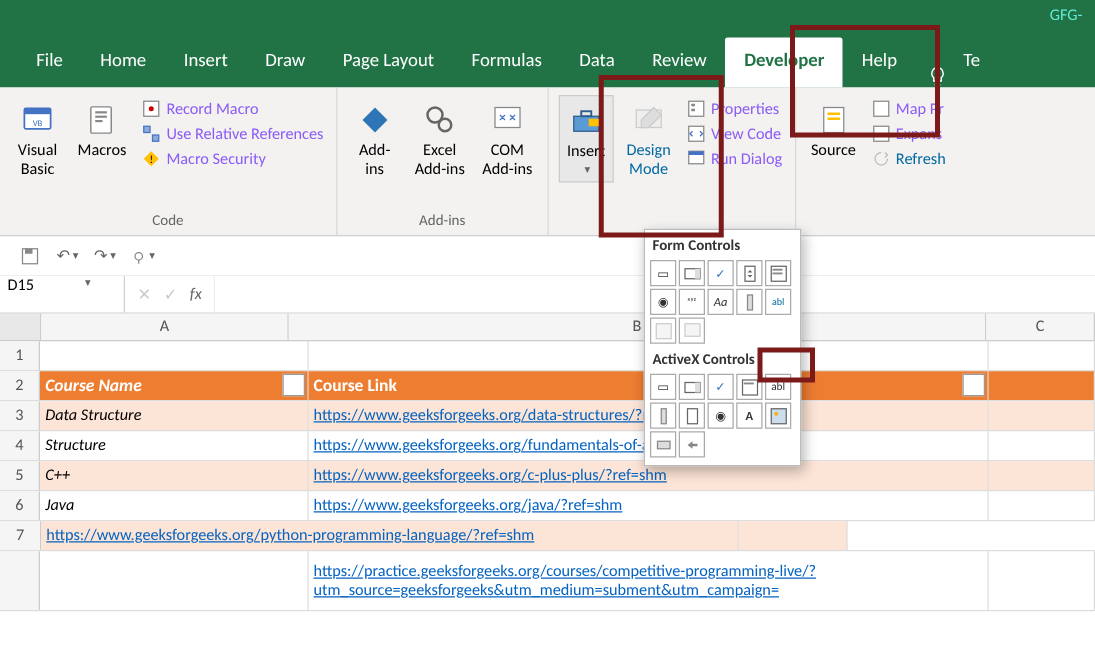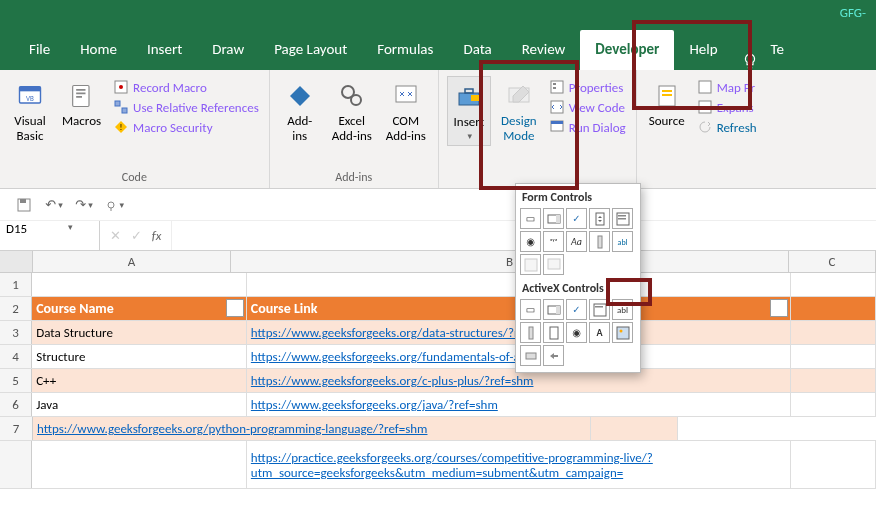--- a/index.html
+++ b/index.html
@@ -39,21 +39,21 @@
   
   .sheet { position:relative; }
   .colhdr { display:flex; height:22px; background:#f0f0f0; border-bottom:1px solid #ccc;}
   .colhdr .corner { width:33px; border-right:1px solid #ccc; background:#e8e8e8;}
   .colhdr .ch { border-right:1px solid #ccc; display:flex; align-items:center; justify-content:center; color:#555; background:#f5f5f5; font-size:13px;}
   .chA { width:198px;} .chB { width:558px;} .chC { width:87px;}
   
   .row { display:flex; height:24px; border-bottom:1px solid #ddd;}
   .rowhdr { width:33px; border-right:1px solid #ccc; background:#f5f5f5; display:flex; align-items:center; justify-content:center; color:#555; font-size:13px;}
   .cell { border-right:1px solid #ddd; padding:2px 4px; overflow:hidden; white-space:nowrap; display:flex; align-items:center;}
-  .cA { width:220px;} .cB { width:558px;} .cC { width:87px;}
+  .cA { width:220px;font-style:italic;} .cB { width:558px;} .cC { width:87px;}
   
   .hdr-row .cell { background:#ED7D31; color:#fff; font-weight:600; font-size:14px; position:relative;}
   .hdr-row .cell .filter { position:absolute; right:2px; top:2px; width:18px; height:18px; background:#fff; border:1px solid #999; display:flex; align-items:center; justify-content:center;}
   .stripe .cell { background:#FCE4D6; }
   .link { color:#0563C1; text-decoration:underline; }
   
   .popup { position:absolute; left:515px; top:183px; width:126px; background:#fff; border:1px solid #bbb; box-shadow:2px 4px 10px rgba(0,0,0,0.3); z-index:20; padding:2px 4px 4px;}
   .popup-title { font-size:12px; font-weight:600; padding:4px 2px 2px; color:#333;}
   .ctl-grid { display:flex; flex-wrap:wrap; gap:2px; padding:2px 0;}
   .ctl { width:21px; height:21px; border:1px solid #aaa; display:flex; align-items:center; justify-content:center; background:#fff; font-size:10px; color:#333;}

